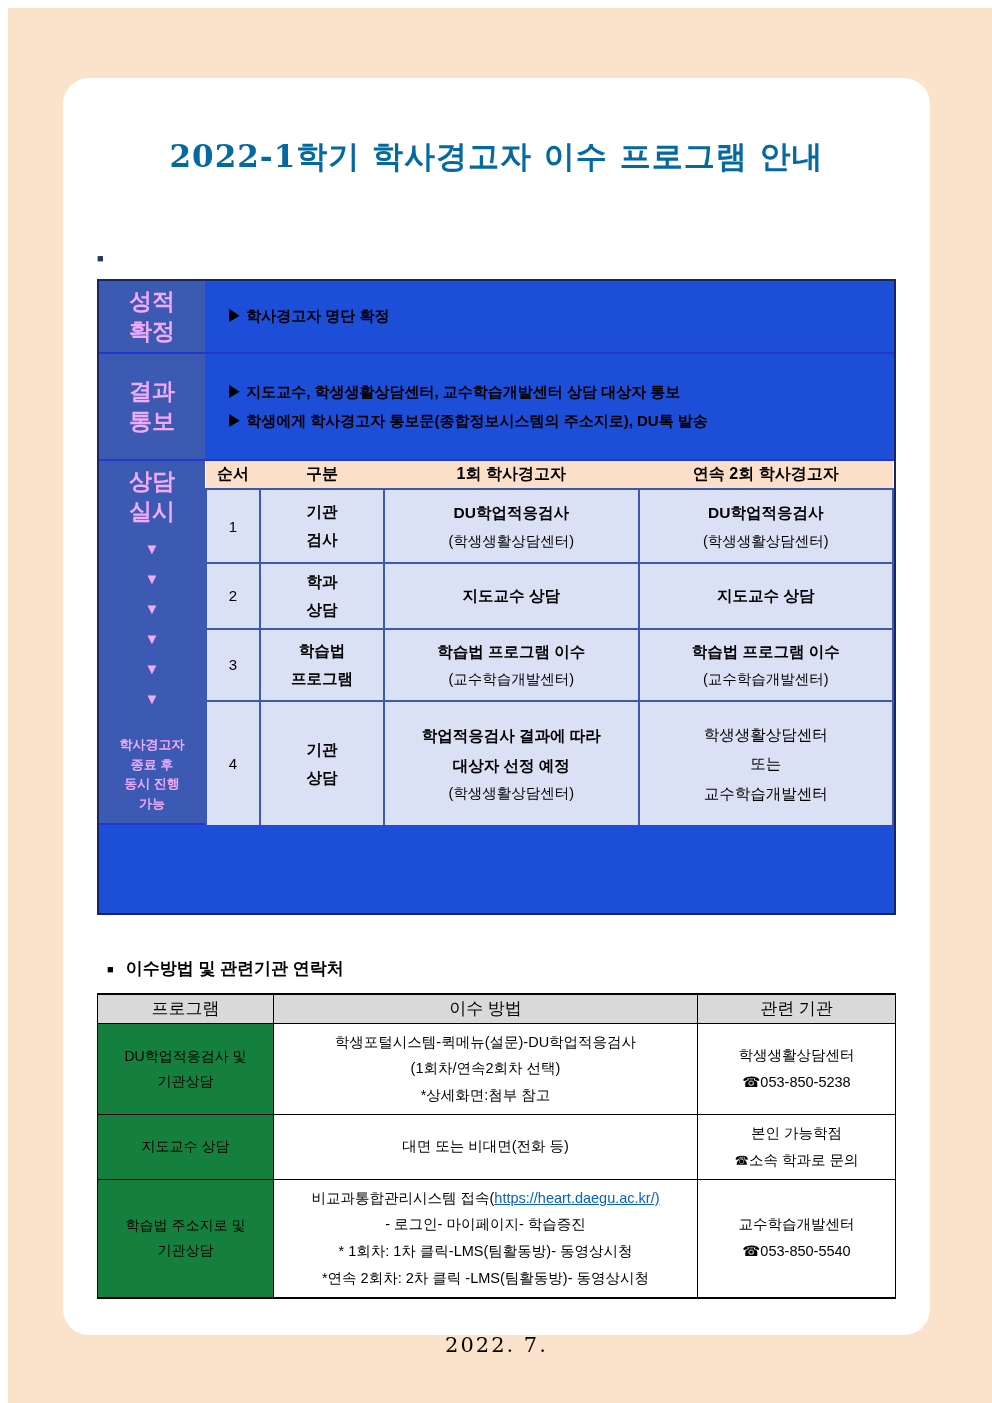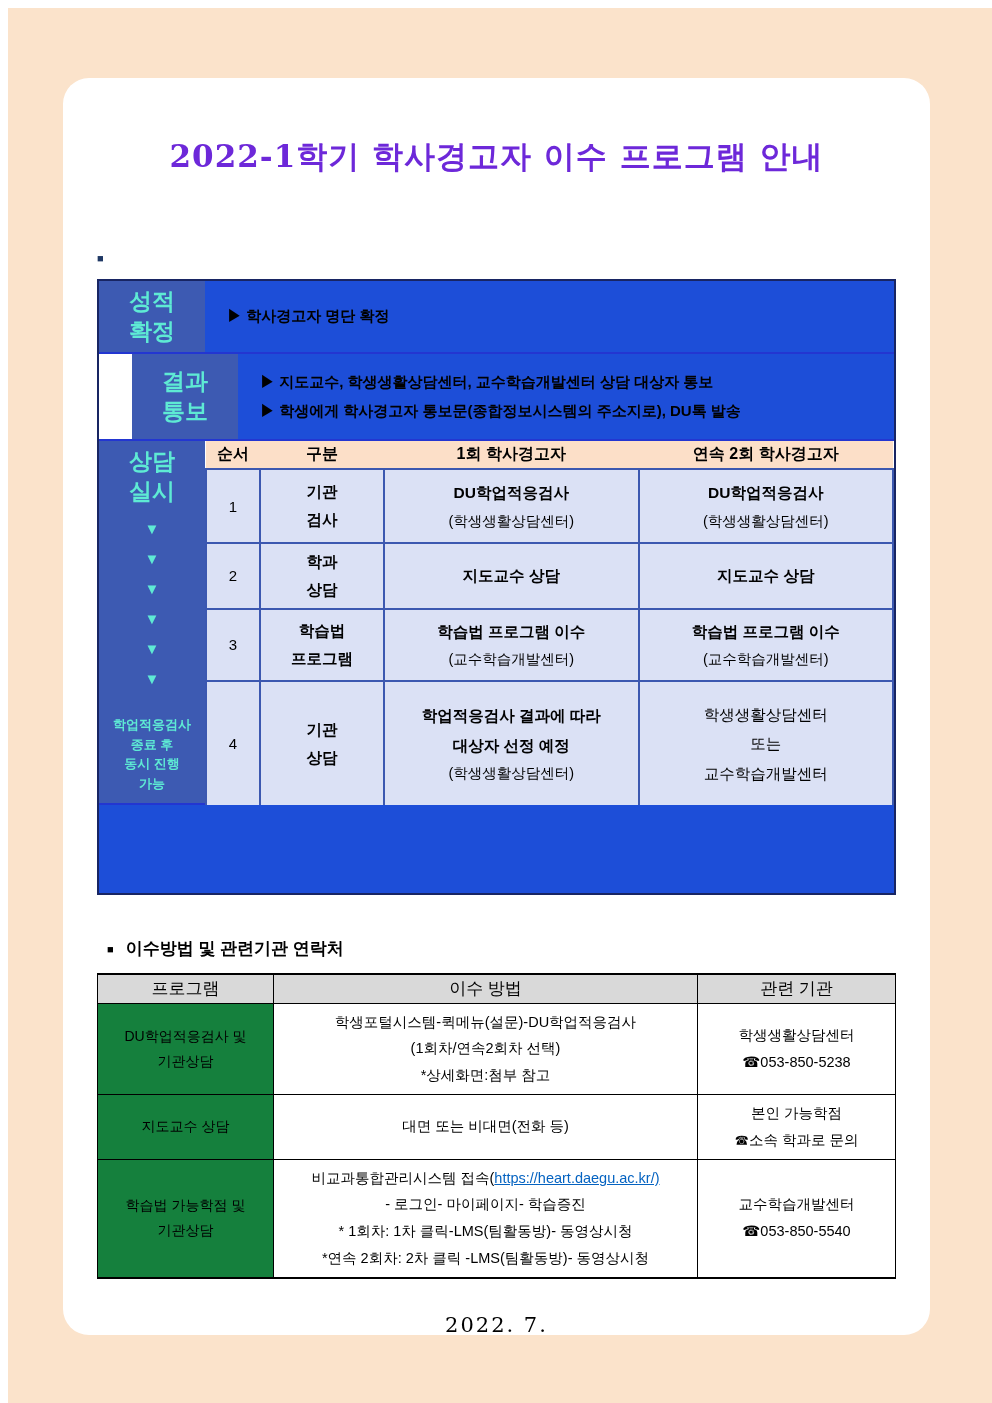--- a/index.html
+++ b/index.html
@@ -19,52 +19,52 @@
     background:#ffffff; border-radius:26px;
     padding:0 34px;
   }
   .doc-title {
     margin-top:58px;
     text-align:center;
     font-family:"DejaVu Serif", "Liberation Serif", serif;
     font-weight:bold;
     font-size:31px;
     letter-spacing:1px;
-    color:#6d28d9;
+    color:#0369a1;
   }
   .sec-heading {
     display:flex; align-items:center; gap:6px;
     font-weight:bold; font-size:17px;
   }
   .sec-heading.navy { color:#1f3864; margin-top:74px; }
   .sec-heading.black { color:#000; margin-top:42px; padding-left:10px; gap:12px; }
   .sec-heading .bullet { font-size:11px; }
 
   
   .flow {
     margin-top:15px;
     border:2px solid #182563;
     background:#fff;
   }
   .flow-row { display:flex; }
   .flow-row + .flow-row { border-top:2px solid #2336d1; }
   .stage-cell {
     width:106px; flex:0 0 106px;
-    background:#3d5ab2; color:#5eead4;
+    background:#3d5ab2; color:#f0abfc;
     display:flex; flex-direction:column; align-items:center; justify-content:center;
     text-align:center; font-weight:bold;
   }
   .stage-label { font-size:23px; line-height:1.3; white-space:pre-line; }
   .flow-content {
     flex:1; display:flex; flex-direction:column; justify-content:center;
     padding:10px 4px 10px 22px; background:#1d4ed8;font-weight:bold;
   }
   .flow-item { font-size:15px; line-height:1.9; }
   .row-grade   { height:71px; }
-  .row-notify  { height:87px;padding-left:33px; }
+  .row-notify  { height:107px; }
   .row-done    { height:90px; }
   .row-counsel { height:364px; }
   .row-counsel .stage-cell { justify-content:flex-start; padding:6px 2px 10px 2px; }
   .arrow-stack { display:flex; flex-direction:column; align-items:center; gap:15px; margin-top:14px; }
   .arrow-stack span { font-size:15px; line-height:1; }
   .stage-note { margin-top:auto; font-size:13px; line-height:1.5; white-space:pre-line; font-weight:bold; }
 
   .itable-wrap { flex:1; }
   table.itable { width:100%; height:100%; border-collapse:collapse; table-layout:fixed; }
   table.itable col.c-no   { width:54px; }
@@ -156,21 +156,21 @@
         <div class="stage-label">상담
 실시</div>
         <div class="arrow-stack">
           <span>▼</span>
           <span>▼</span>
           <span>▼</span>
           <span>▼</span>
           <span>▼</span>
           <span>▼</span>
         </div>
-        <div class="stage-note">학업적응검사
+        <div class="stage-note">학사경고자
 종료 후
 동시 진행
 가능</div>
       </div>
 
       <div class="itable-wrap">
         <table class="itable">
           <colgroup>
               <col class="c-no">
               <col class="c-type">
@@ -305,21 +305,21 @@
         <td class="prog-cell">지도교수 상담</td>
         <td>
           <div class="method-line">대면 또는 비대면(전화 등)</div>
         </td>
         <td>
           <div class="org-line">본인 가능학점</div>
           <div class="org-line">☎소속 학과로 문의</div>
         </td>
       </tr>
       <tr class="cr3">
-        <td class="prog-cell">학습법 가능학점 및
+        <td class="prog-cell">학습법 주소지로 및
 기관상담</td>
         <td>
           <div class="method-line">
             <span>비교과통합관리시스템 접속(</span><a href="#" class="heart-link">https://heart.daegu.ac.kr/)</a>
           </div>
           <div class="method-line">- 로그인-  마이페이지- 학습증진</div>
           <div class="method-line">* 1회차: 1차 클릭-LMS(팀활동방)- 동영상시청</div>
           <div class="method-line">*연속 2회차: 2차 클릭 -LMS(팀활동방)- 동영상시청</div>
         </td>
         <td>

